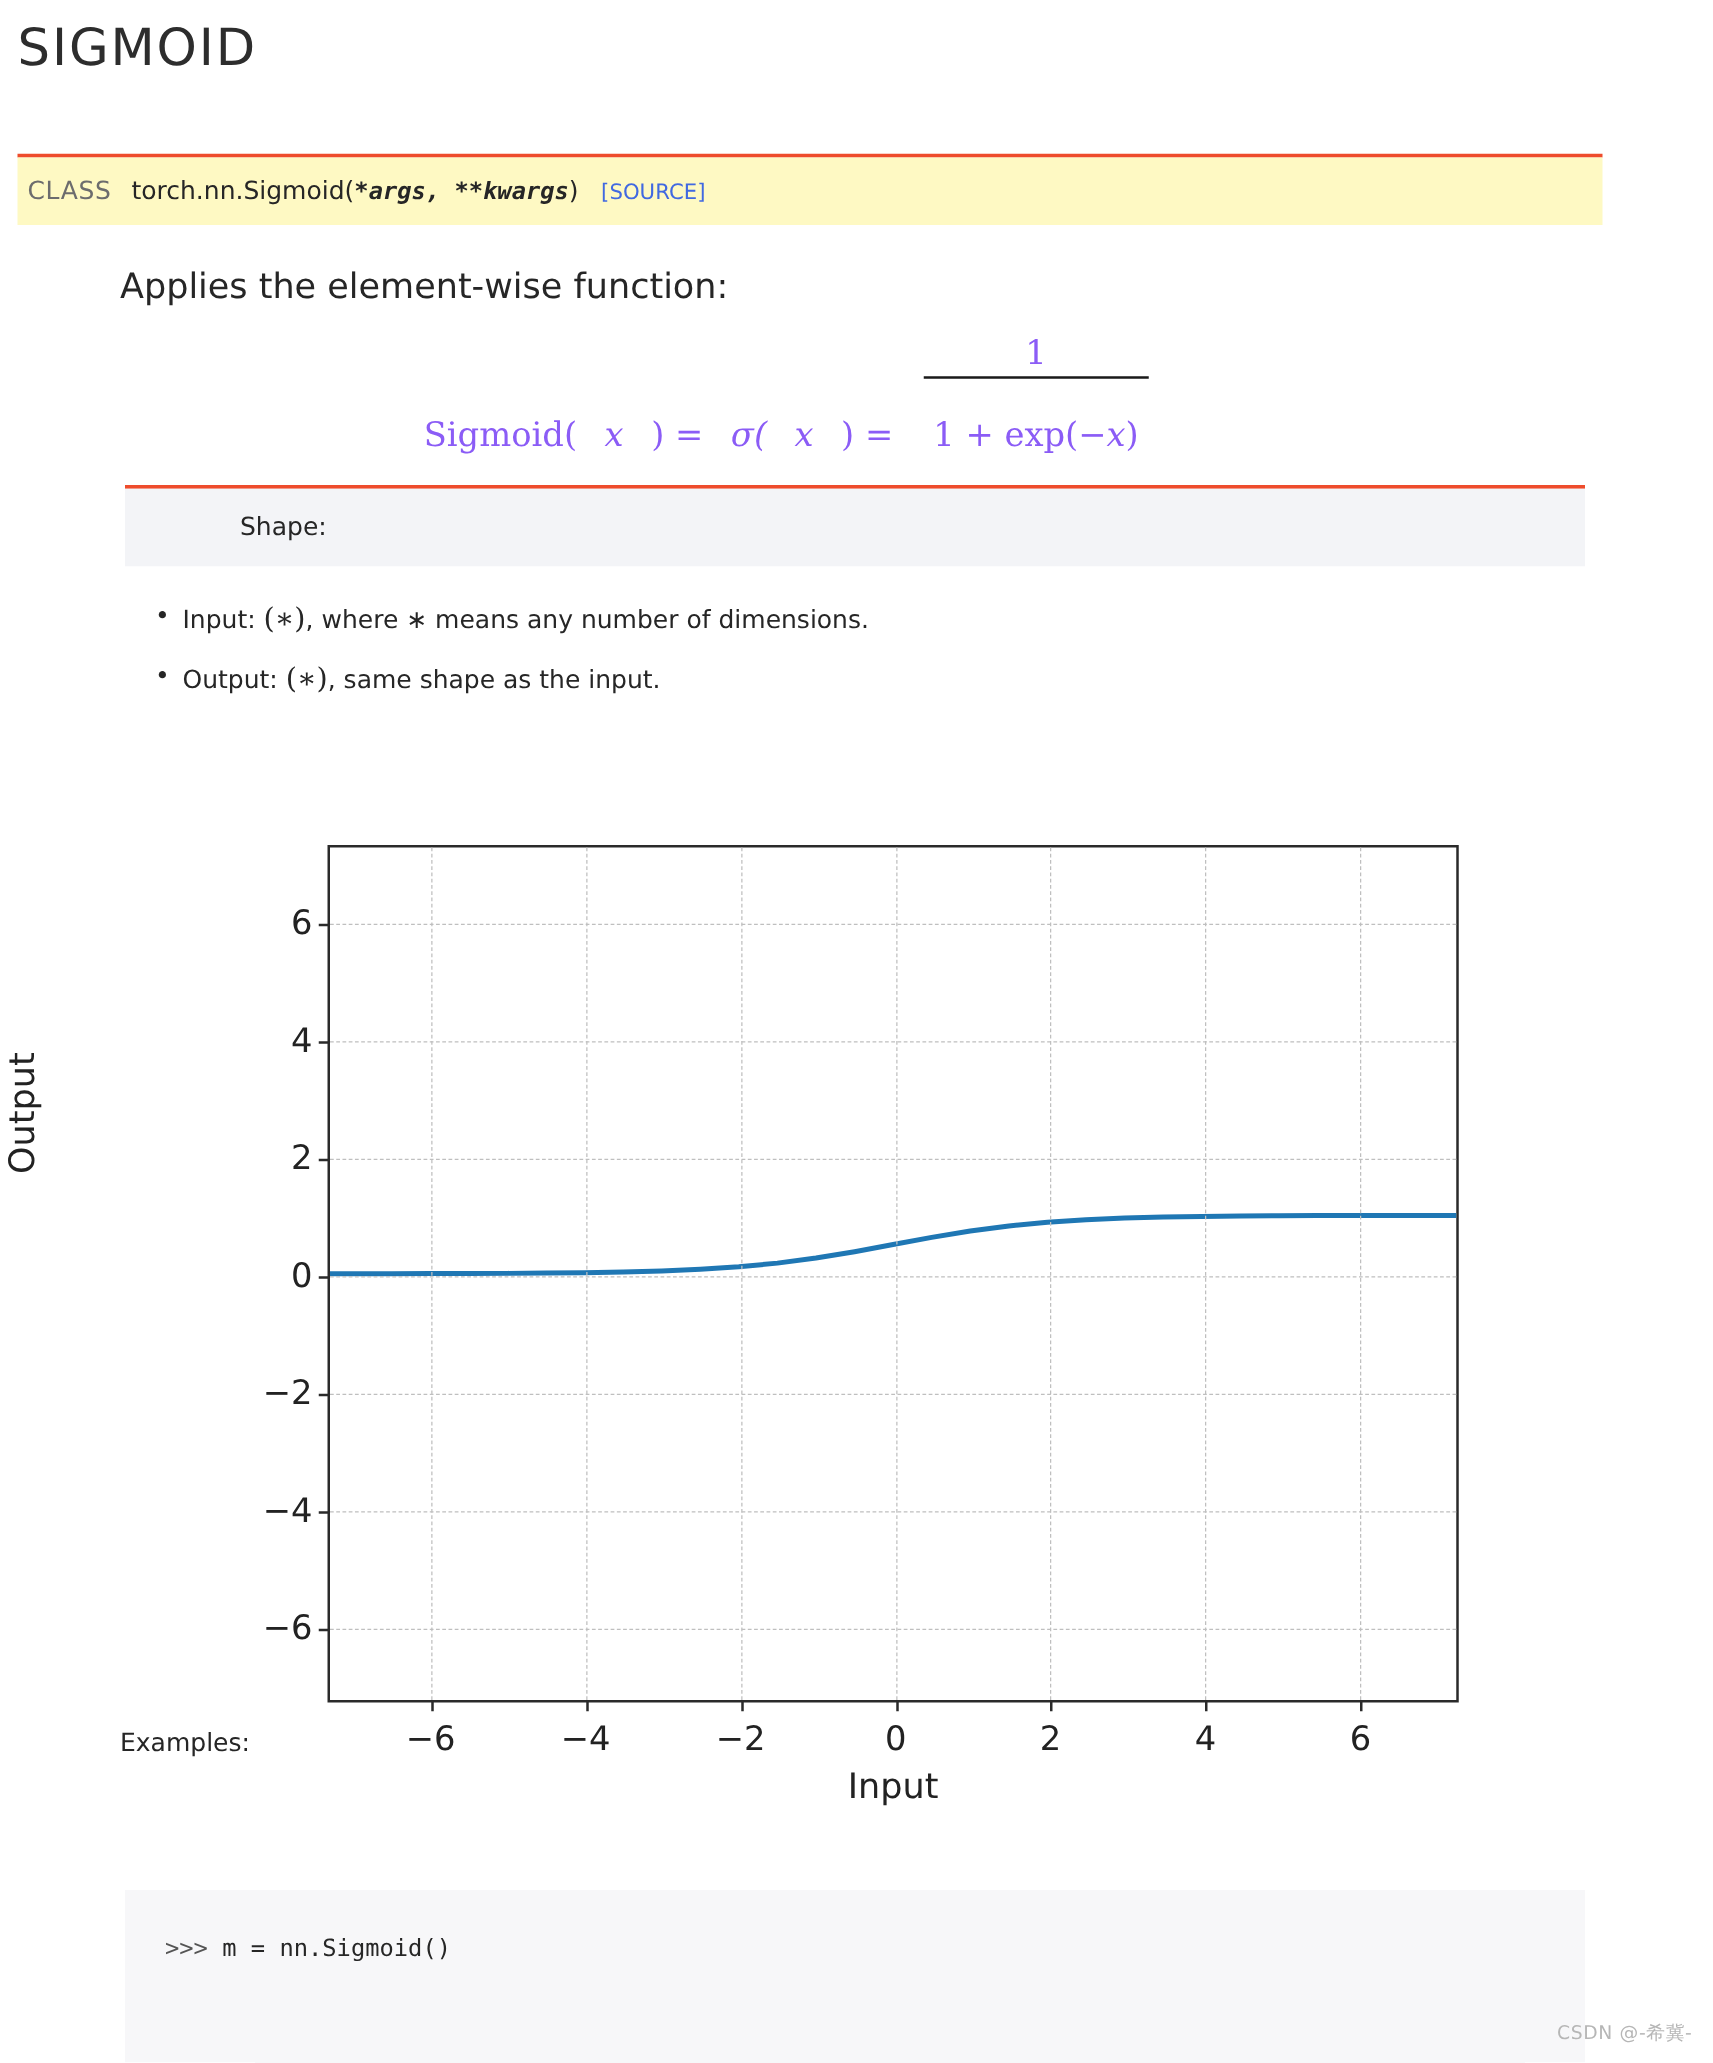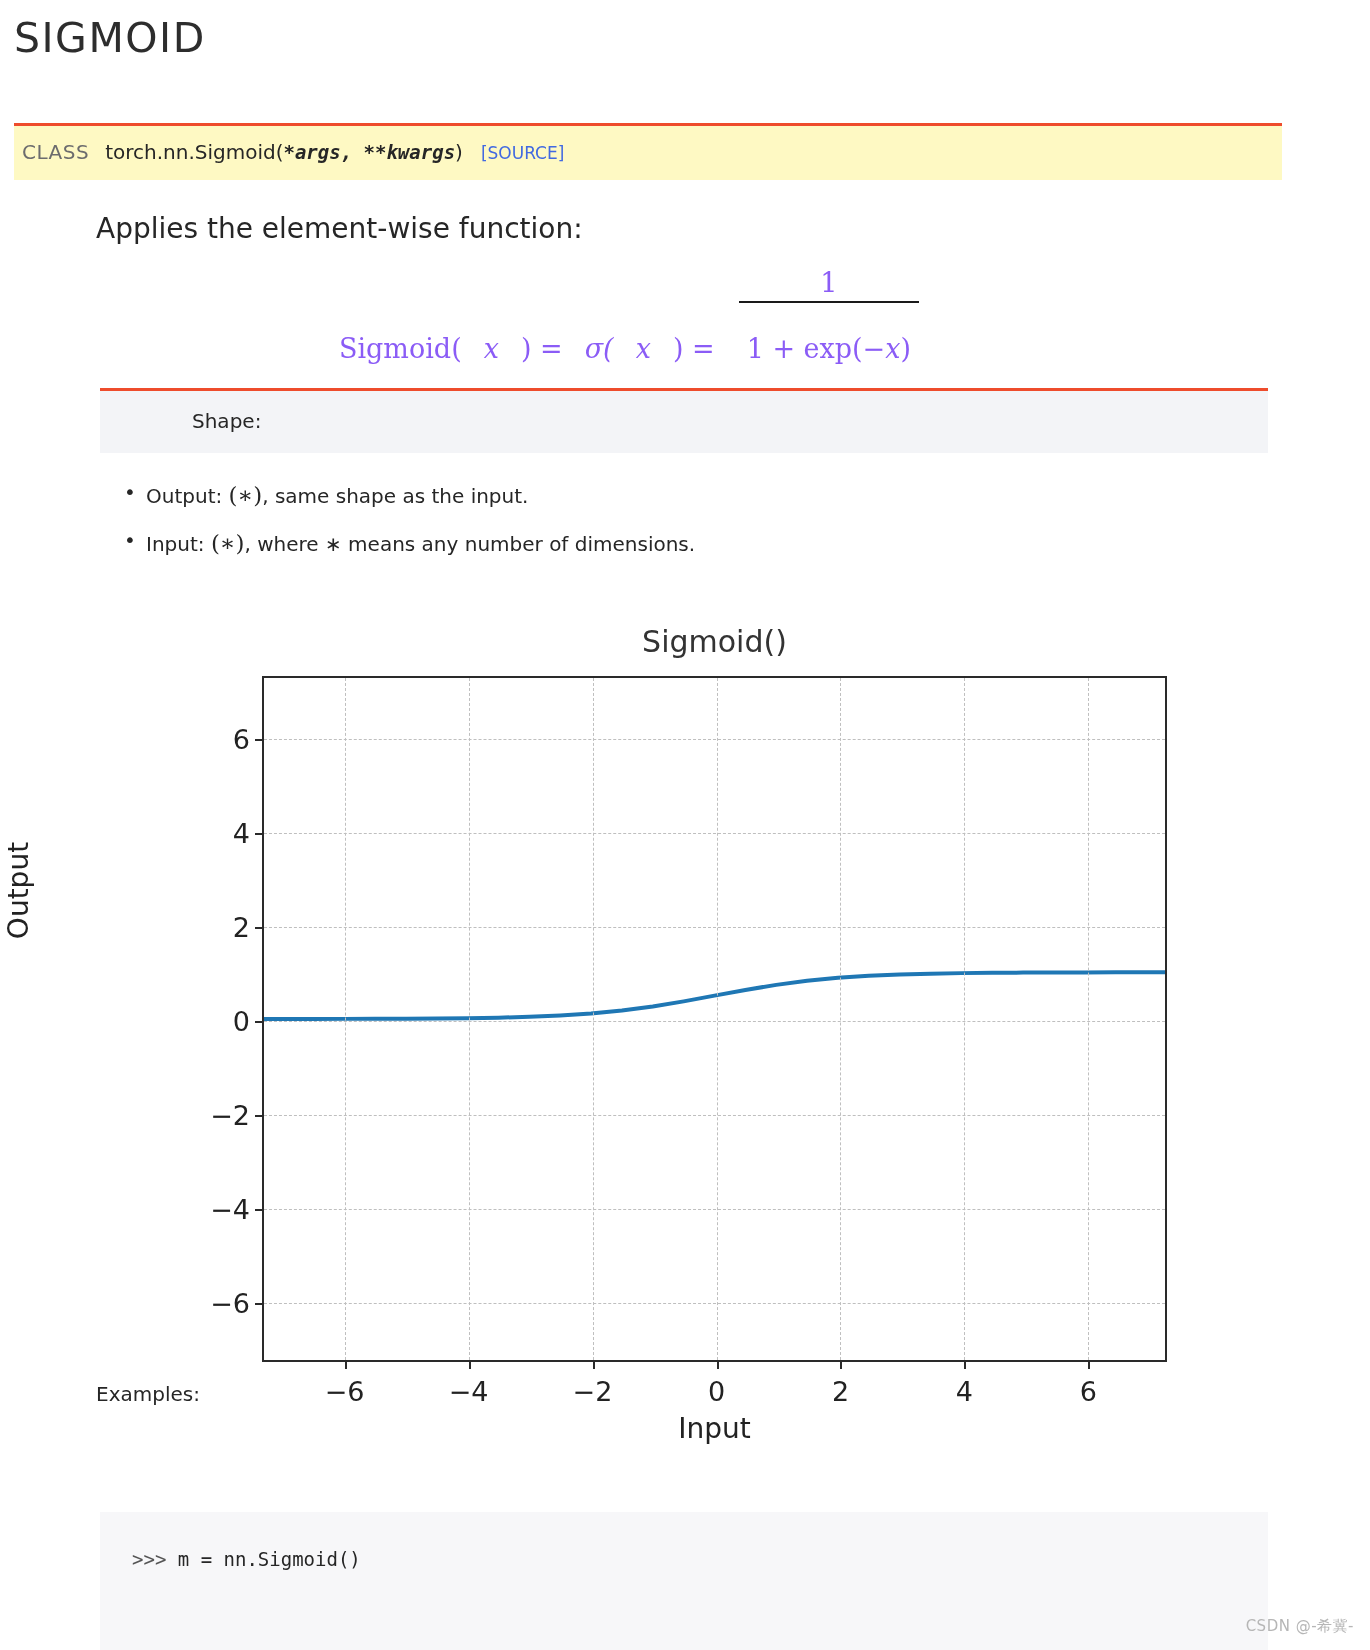--- a/index.html
+++ b/index.html
@@ -279,31 +279,30 @@
     </span>
   </div>
 </div>
 
 <div class="shape-wrap">
   <div class="shape-rule"></div>
   <div class="shape-head">Shape:</div>
 </div>
 <ul class="shape-list">
   <li>
+    <span>Input:</span>
+    <span class="mathstar">(∗)</span><span>, where ∗ means any number of dimensions.</span>
+  </li>
+  <li>
     <span>Output:</span>
     <span class="mathstar">(∗)</span><span>, same shape as the input.</span>
   </li>
-  <li>
-    <span>Input:</span>
-    <span class="mathstar">(∗)</span><span>, where ∗ means any number of dimensions.</span>
-  </li>
 </ul>
 
 <div class="chart-block">
-  <div class="chart-title">Sigmoid()</div>
   <div class="ylabel">Output</div>
   <div class="xlabel">Input</div>
   <div class="plot-frame" id="plot-frame">
     <svg class="curve-svg" id="curve-svg" viewBox="0 0 905 686" preserveAspectRatio="none">
         <polyline points="0.00,342.97 18.60,342.96 49.59,342.93 80.58,342.88 111.58,342.81 142.57,342.69 173.56,342.48 204.55,342.15 235.55,341.64 266.54,340.79 297.53,339.43 328.53,337.41 359.52,334.45 390.51,330.36 421.51,325.24 452.50,319.51 483.49,313.77 514.49,308.65 545.48,304.57 576.47,301.61 607.47,299.58 638.46,298.22 669.45,297.38 700.45,296.86 731.44,296.53 762.43,296.34 793.42,296.21 824.42,296.13 855.41,296.08 886.40,296.06 905.00,296.05" fill="none" stroke="#1f77b4" stroke-width="4" stroke-linecap="round" stroke-linejoin="round"></polyline>
       </svg>
   <div class="gridline-h" style="top: 61.0822px;"></div>
       <div class="ytick-mark" style="top: 61.0822px;"></div>
       <div class="ytick-label" style="top: 61.0822px;">6</div>
       <div class="gridline-h" style="top: 155.055px;"></div>

